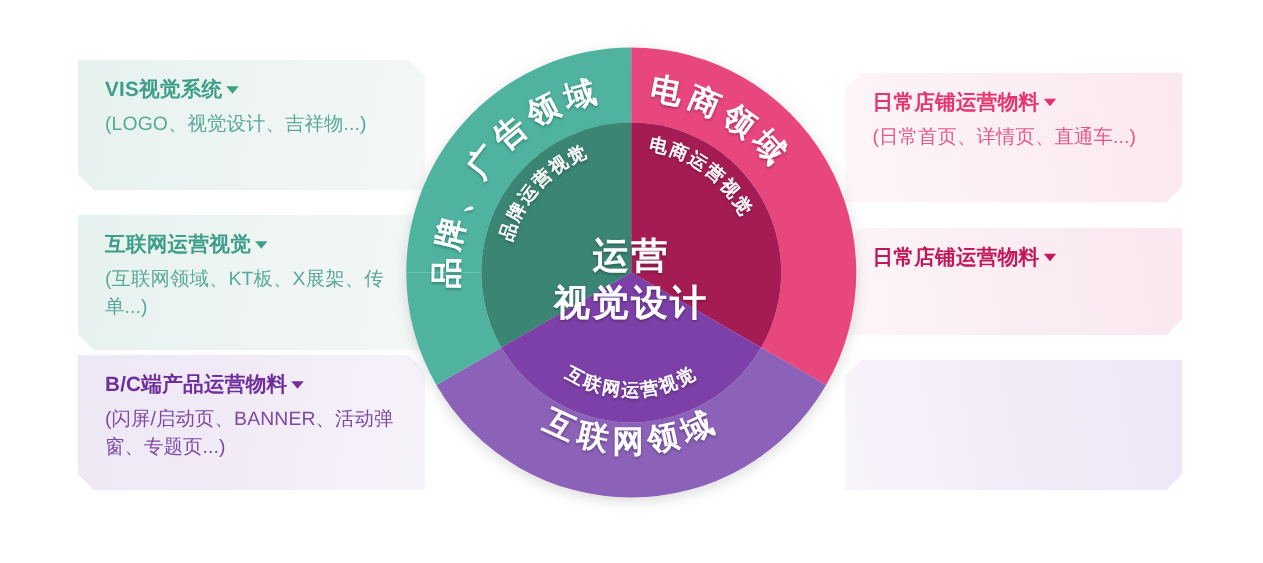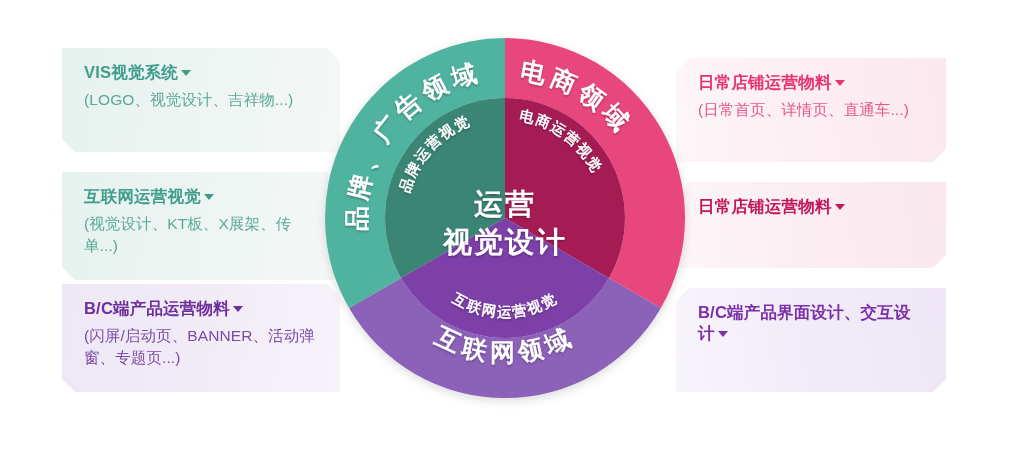--- a/index.html
+++ b/index.html
@@ -134,39 +134,38 @@
 
 <div id="stage">
 
   <div class="card left teal" id="card-vis">
     <div class="title"><span>VIS视觉系统</span><span class="caret"></span></div>
     <div class="sub">(LOGO、视觉设计、吉祥物...)</div>
   </div>
 
   <div class="card left teal" id="card-brand">
     <div class="title"><span>互联网运营视觉</span><span class="caret"></span></div>
-    <div class="sub">(视觉设计、KT板、X展架、传单...)</div>
+    <div class="sub">(互联网领域、KT板、X展架、传单...)</div>
   </div>
 
   <div class="card left purple" id="card-bc-left">
     <div class="title"><span>B/C端产品运营物料</span><span class="caret"></span></div>
     <div class="sub">(闪屏/启动页、BANNER、活动弹窗、专题页...)</div>
   </div>
 
   <div class="card right pink" id="card-shop">
     <div class="title"><span>日常店铺运营物料</span><span class="caret"></span></div>
     <div class="sub">(日常首页、详情页、直通车...)</div>
   </div>
 
   <div class="card right crimson" id="card-ec-mkt">
     <div class="title"><span>日常店铺运营物料</span><span class="caret"></span></div>
   </div>
 
   <div class="card right violet" id="card-bc-right">
-    <div class="title two-line"><span>B/C端产品界面设计、交互设计</span><span class="caret"></span></div>
   </div>
 
   <div id="donut">
     <svg width="360" height="360" viewBox="0 0 360 360" xmlns="http://www.w3.org/2000/svg">
       <defs>
 
         <path id="p-out-brand" d="M 40.5,180 A 139.5,139.5 0 0 1 180,40.5" fill="none"></path>
         <path id="p-out-ec" d="M 180,40.5 A 139.5,139.5 0 0 1 301.8,251.8" fill="none"></path>
         <path id="p-out-net" d="M 58.2,251.8 A 139.5,139.5 0 0 0 301.8,251.8" fill="none"></path>
 

